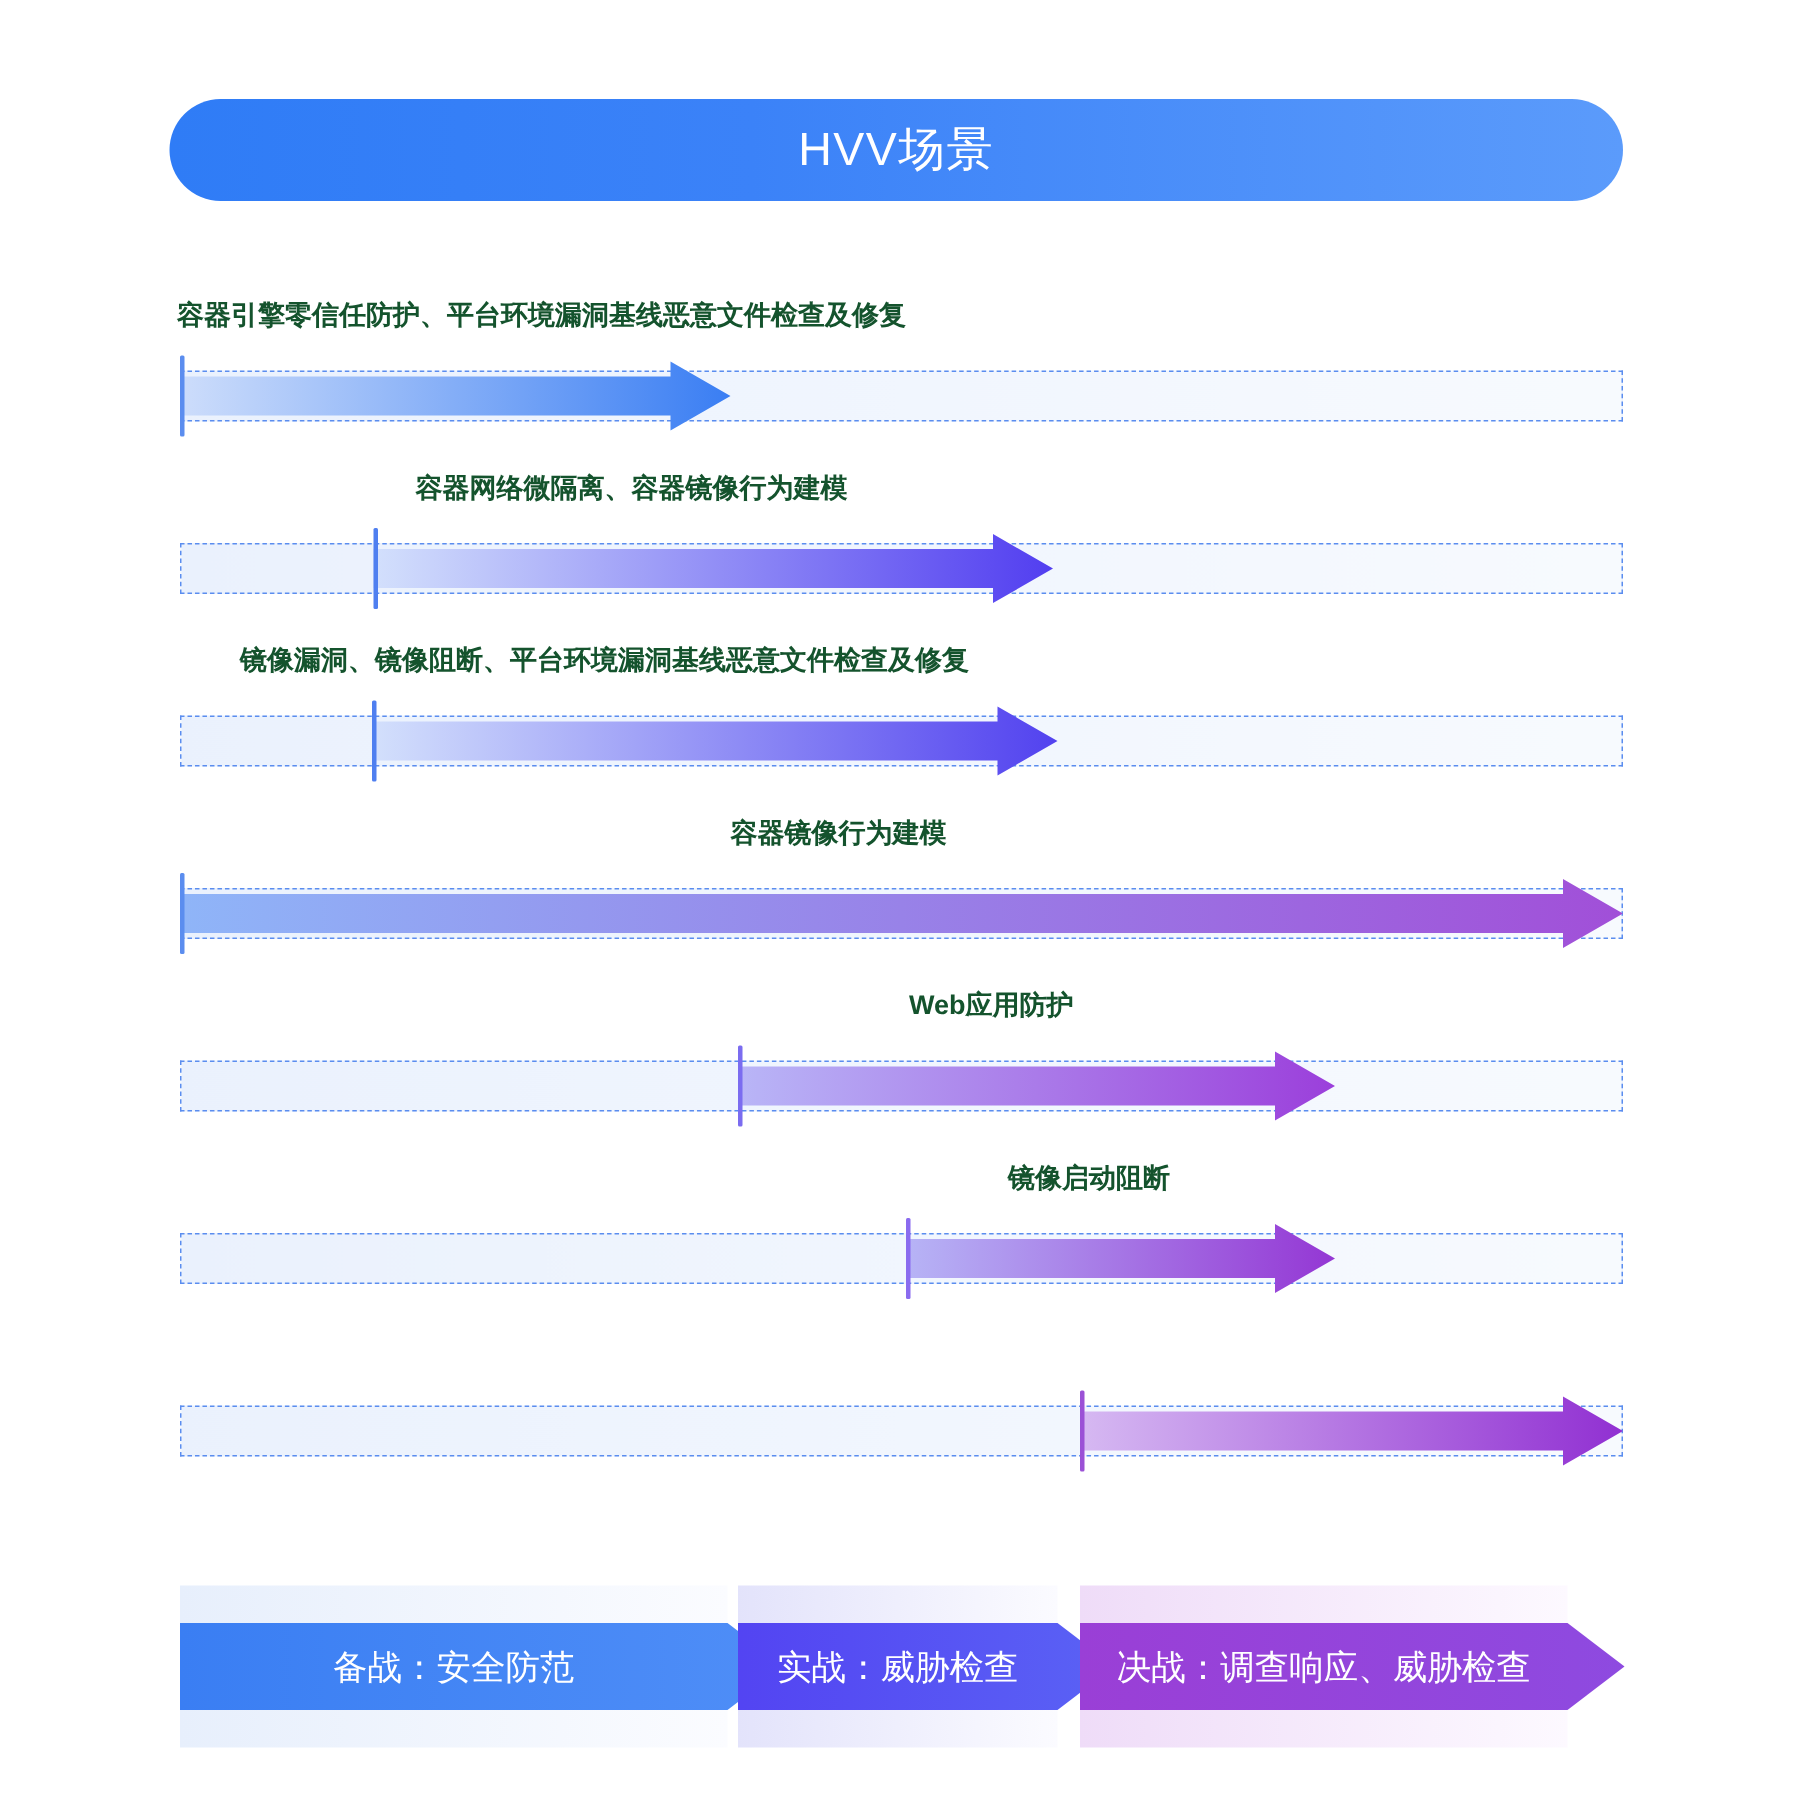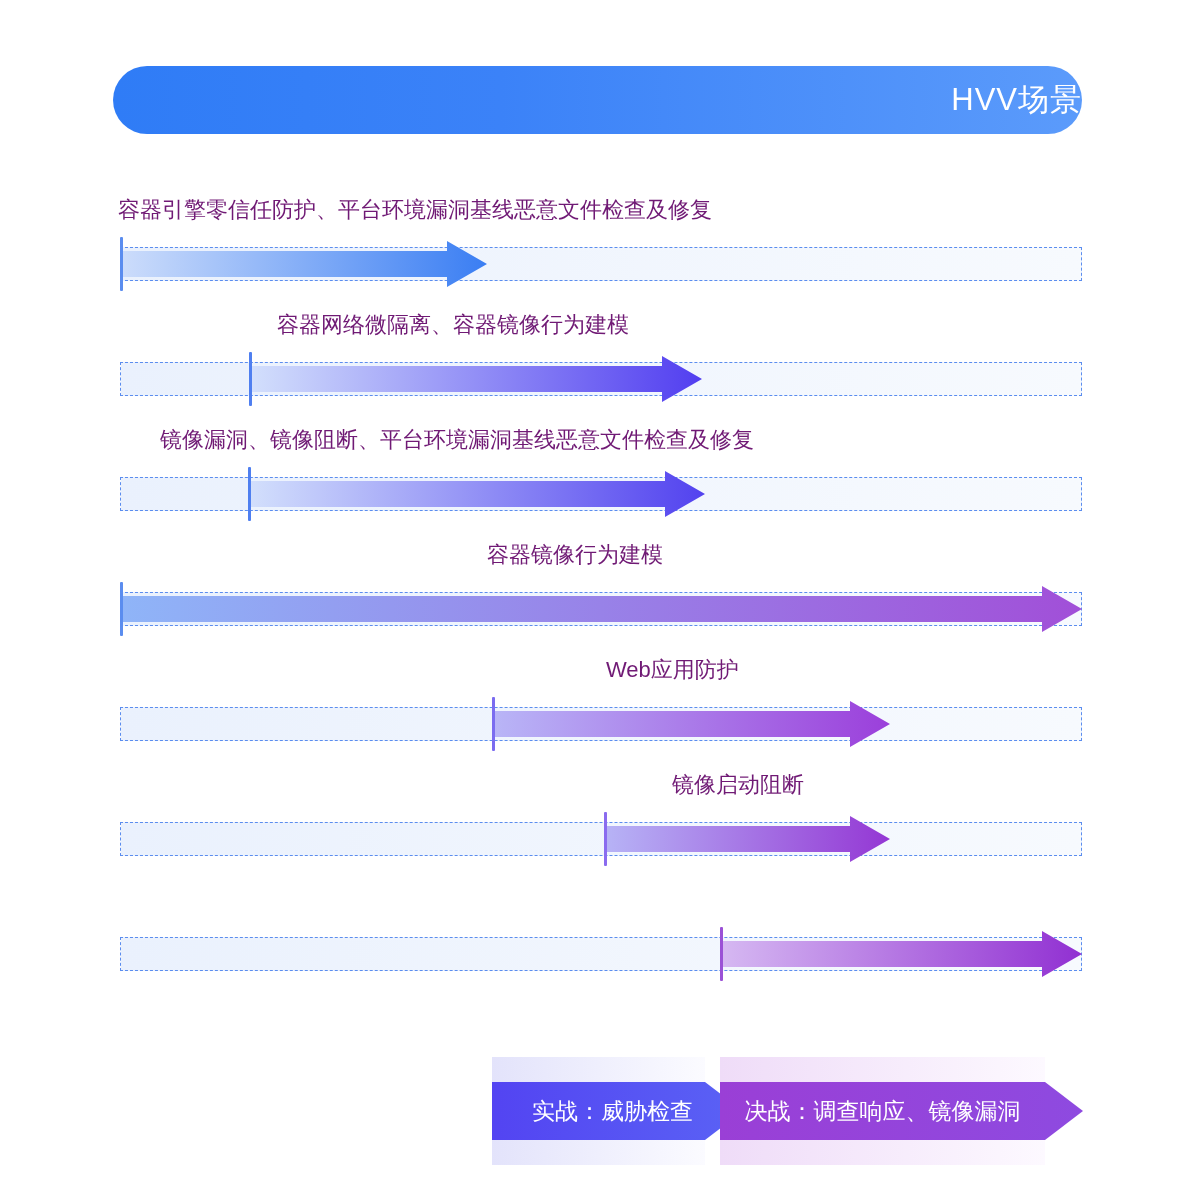--- a/index.html
+++ b/index.html
@@ -9,31 +9,31 @@
     -webkit-font-smoothing:antialiased;
     overflow:hidden;
   }
   .page{position:relative;width:1202px;height:1202px;}
 
   
   .header-pill{
     position:absolute;left:113px;top:66px;width:969px;height:68px;
     border-radius:34px;
     background:linear-gradient(90deg,#2f7cf6 0%,#3b82f8 40%,#5b9bfb 100%);
-    display:flex;align-items:center;justify-content:flex-end;
+    display:flex;align-items:center;justify-content:center;
   }
   .header-title{
     color:#ffffff;font-size:31px;letter-spacing:1px;font-weight:400;
   }
 
   
   .row{position:absolute;left:0;width:1202px;height:110px;}
   .row-label{
     position:absolute;top:0;height:30px;line-height:30px;
-    font-size:22px;color:#701a75;white-space:nowrap;
+    font-size:18px;color:#14532d;white-space:nowrap;font-weight:bold;
   }
   .track{
     position:absolute;left:120px;top:52px;width:962px;height:34px;
     box-sizing:border-box;
     border:1.5px dashed #5b8def;
     background:linear-gradient(90deg,#eaf1fd 0%,#f2f7fe 55%,#f7fafe 100%);
   }
   .arrow-wrap{position:absolute;top:44px;height:50px;}
   .arrow-wrap svg{display:block;overflow:visible;}
   .tick{
@@ -171,45 +171,60 @@
               </linearGradient>
             </defs>
             <path d="M0,12 L322,12 L322,2 L362,25 L322,48 L322,38 L0,38 Z" fill="url(#ag6)"></path>
           </svg>
         </div>
         <div class="tick" style="left: 720px; background: rgb(155, 81, 214);"></div>
       </div>
     </div>
 
   <div class="phases" id="phases-host">
+      <div class="phase" style="left: 120px; width: 365px;">
+        <div class="phase-panel" style="background: linear-gradient(90deg, rgb(231, 239, 252) 0%, rgb(251, 252, 255) 100%);"></div>
+        <div class="phase-arrow" style="width: 403px;">
+          <svg width="403" height="58" viewBox="0 0 403 58">
+            <defs>
+              <linearGradient id="pg0" x1="0" y1="0" x2="1" y2="0">
+                <stop offset="0%" stop-color="#3a7ef3"></stop>
+                <stop offset="100%" stop-color="#4f8ef7"></stop>
+              </linearGradient>
+            </defs>
+            <path d="M0,0 L365,0 L403,29 L365,58 L0,58 Z" fill="url(#pg0)"></path>
+          </svg>
+        </div>
+        <div class="phase-label" style="left: 0px; width: 365px;">备战：安全防范</div>
+      </div>
       <div class="phase" style="left: 492px; width: 213px;">
         <div class="phase-panel" style="background: linear-gradient(90deg, rgb(227, 227, 251) 0%, rgb(251, 251, 255) 100%);"></div>
         <div class="phase-arrow" style="width: 251px;">
           <svg width="251" height="58" viewBox="0 0 251 58">
             <defs>
               <linearGradient id="pg1" x1="0" y1="0" x2="1" y2="0">
                 <stop offset="0%" stop-color="#5344f2"></stop>
                 <stop offset="100%" stop-color="#5a62f5"></stop>
               </linearGradient>
             </defs>
             <path d="M0,0 L213,0 L251,29 L213,58 L0,58 Z" fill="url(#pg1)"></path>
           </svg>
         </div>
-        <div class="phase-label" style="left: 0px; width: 213px; padding-left: 14px;">实战：威胁检查</div>
+        <div class="phase-label" style="left: 0px; width: 213px;">实战：威胁检查</div>
       </div>
       <div class="phase" style="left: 720px; width: 325px;">
         <div class="phase-panel" style="background: linear-gradient(90deg, rgb(239, 220, 248) 0%, rgb(253, 249, 255) 100%);"></div>
         <div class="phase-arrow" style="width: 363px;">
           <svg width="363" height="58" viewBox="0 0 363 58">
             <defs>
               <linearGradient id="pg2" x1="0" y1="0" x2="1" y2="0">
                 <stop offset="0%" stop-color="#9a3fd6"></stop>
                 <stop offset="100%" stop-color="#8e4ae0"></stop>
               </linearGradient>
             </defs>
             <path d="M0,0 L325,0 L363,29 L325,58 L0,58 Z" fill="url(#pg2)"></path>
           </svg>
         </div>
-        <div class="phase-label" style="left: 0px; width: 325px;">决战：调查响应、镜像漏洞</div>
+        <div class="phase-label" style="left: 0px; width: 325px;">决战：调查响应、威胁检查</div>
       </div>
     </div>
 
 </div>
 
 </body></html>

